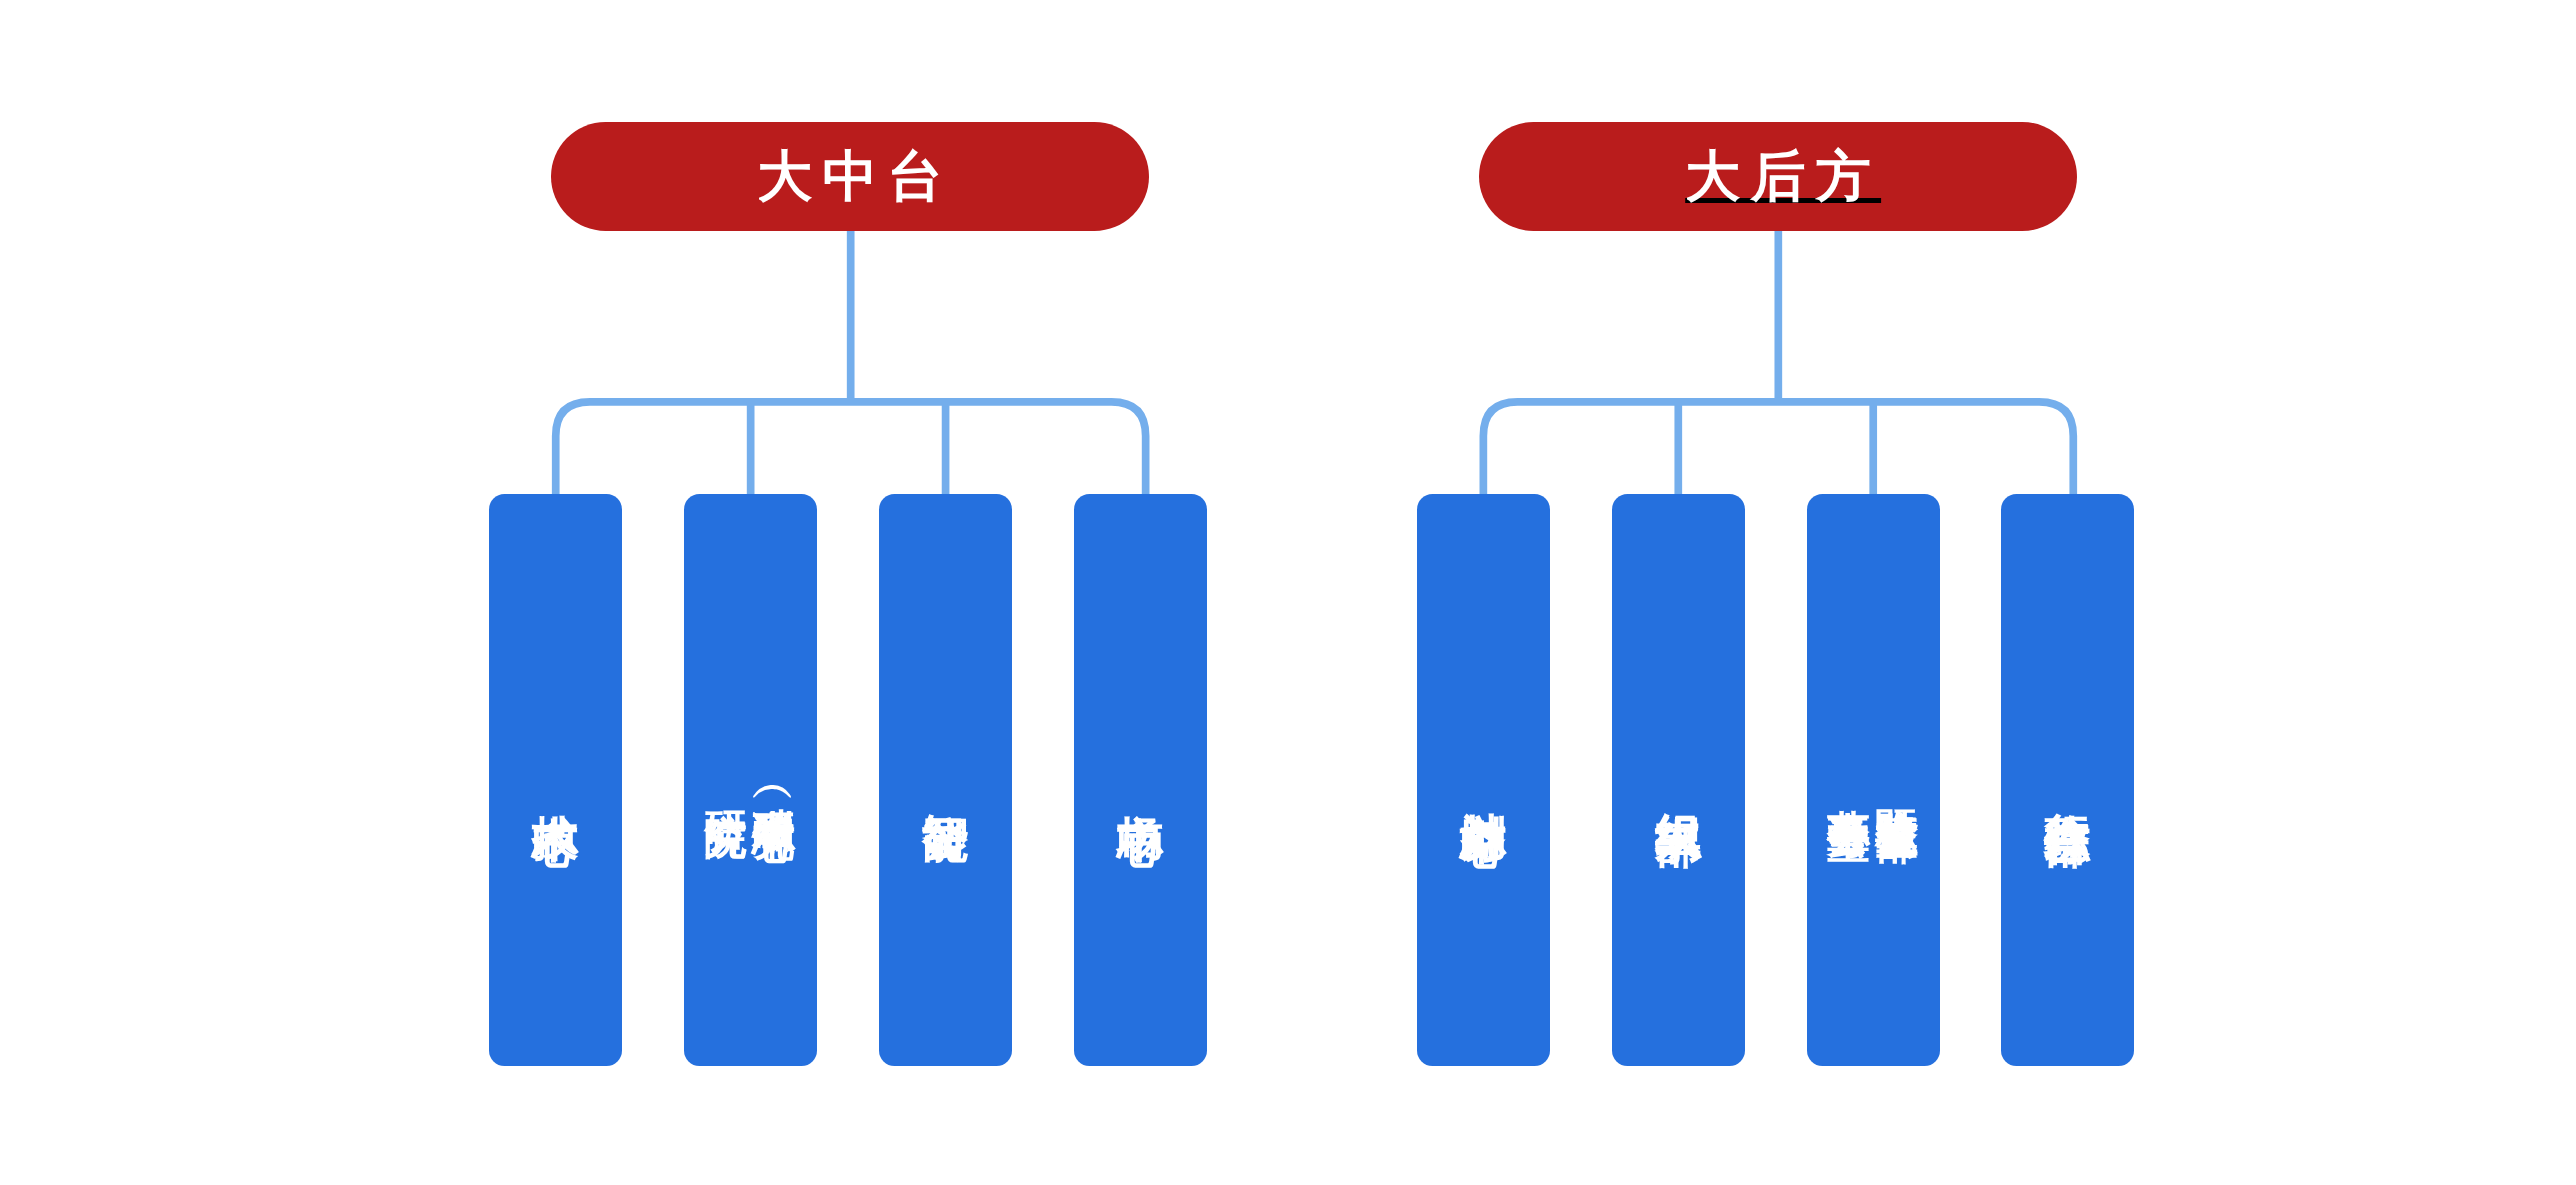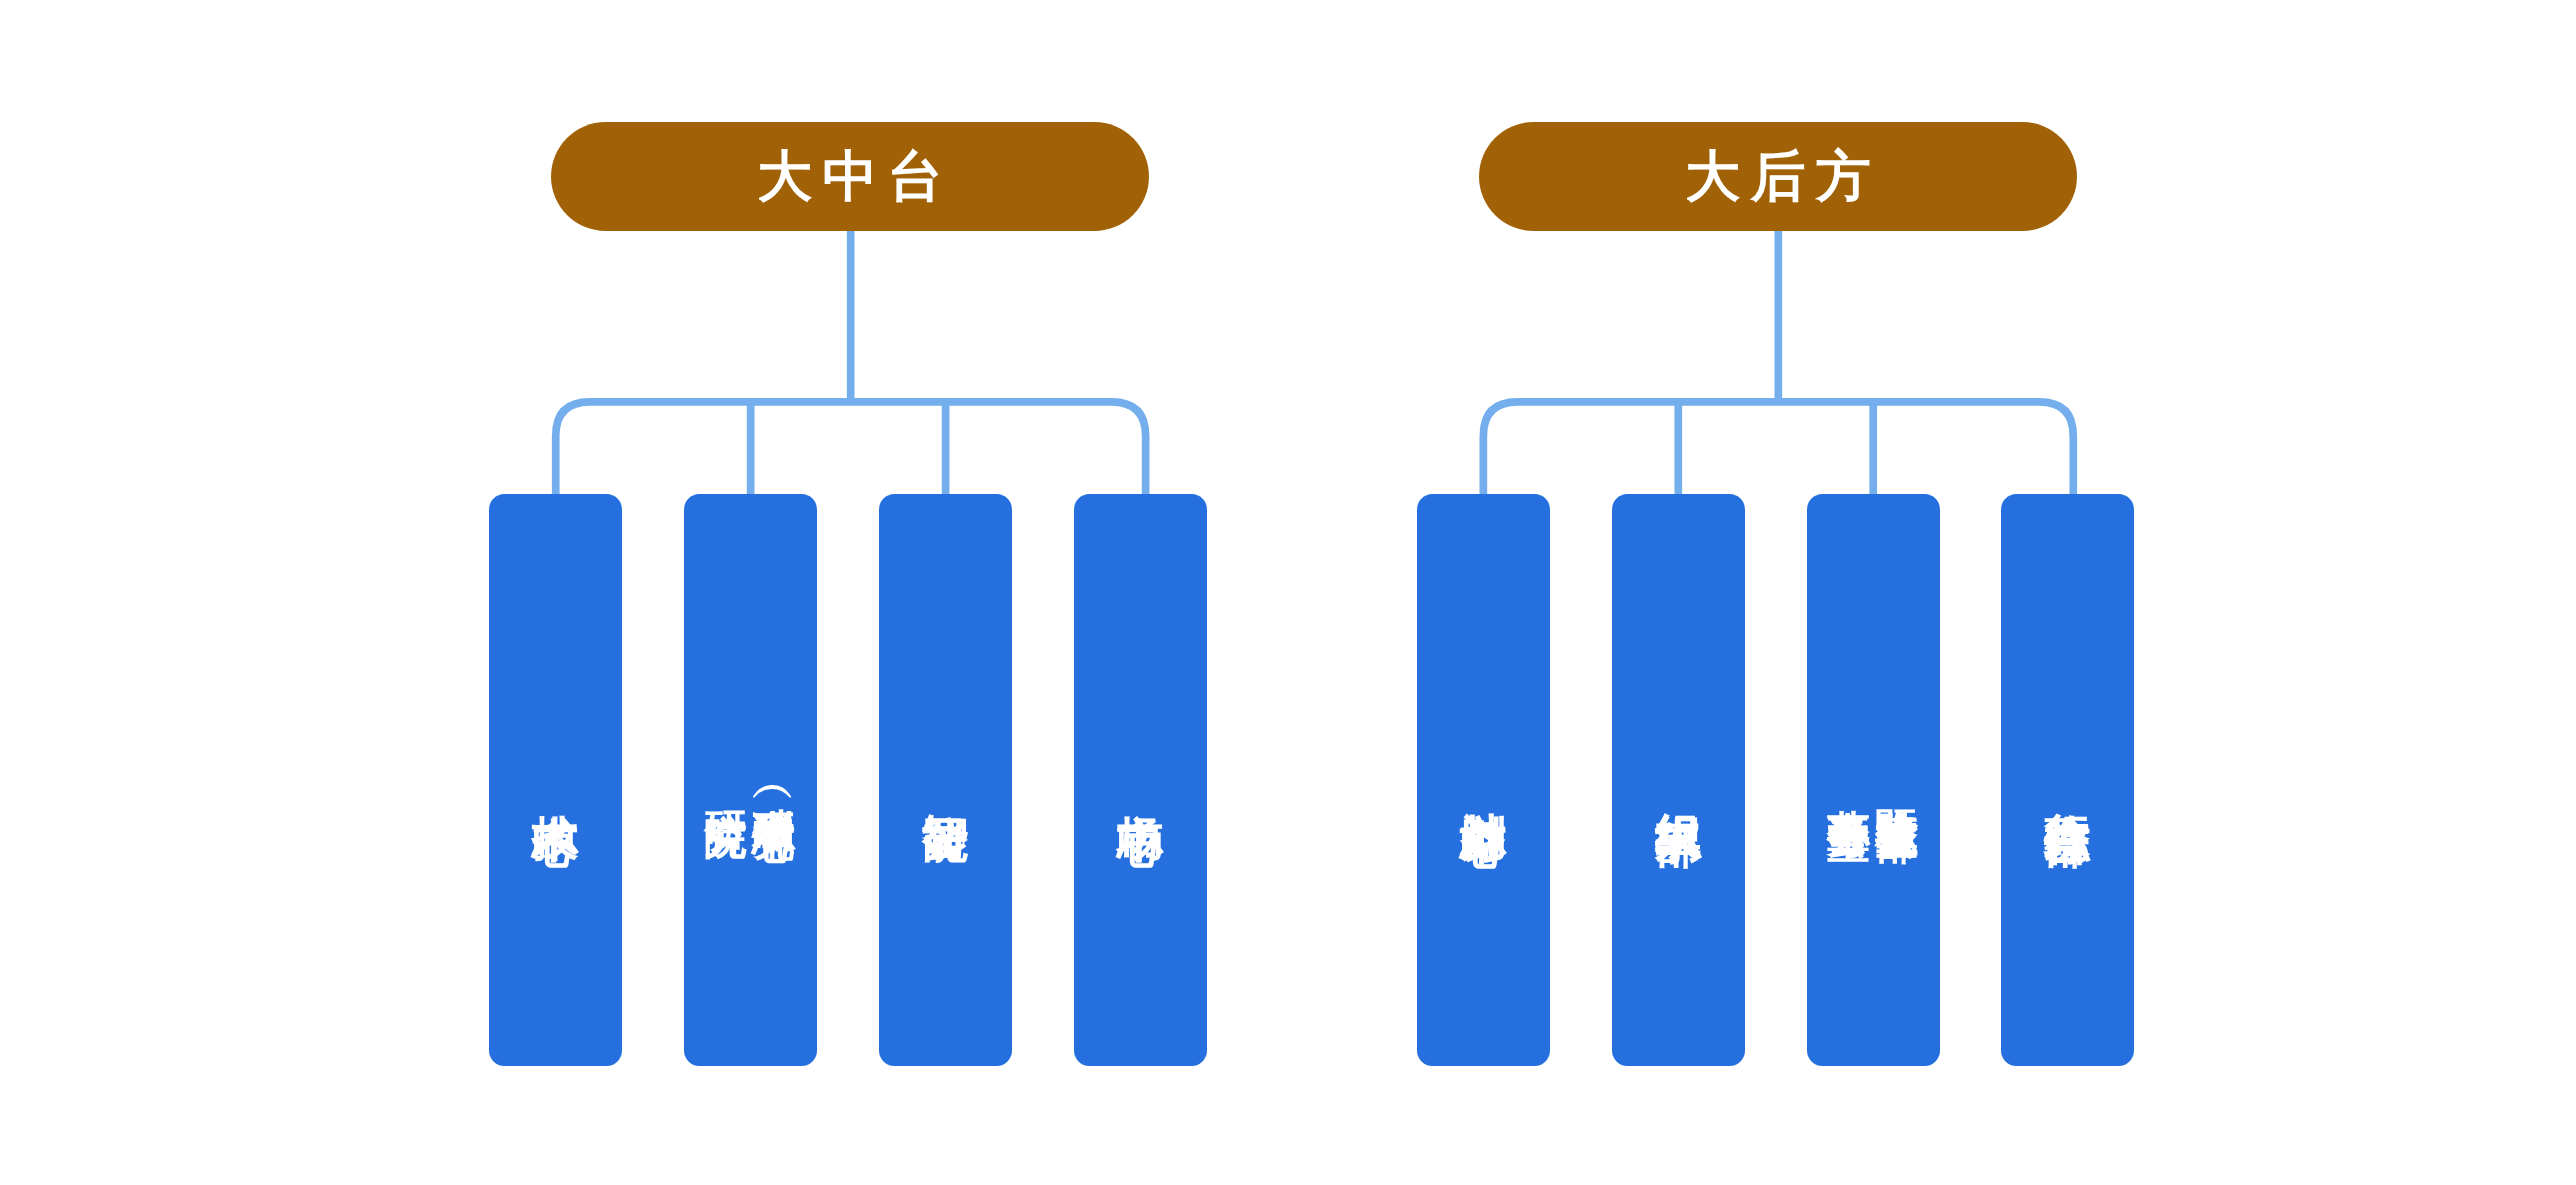--- a/index.html
+++ b/index.html
@@ -29,21 +29,21 @@
     height: 1186px;
     pointer-events: none;
   }
 
   
   .group-pill {
     position: absolute;
     display: flex;
     align-items: center;
     justify-content: center;
-    background: #a16207;
+    background: #b91c1c;
     border-radius: 60px;
     box-sizing: border-box;
   }
   .group-pill-label {
     color: #ffffff;
     font-size: 55px;
     font-weight: 700;
     letter-spacing: 10.3px;
     text-indent: 10.3px;
     line-height: 1;
@@ -128,21 +128,21 @@
   </div>
 
   <div class="unit-box single" style="left:879px; top:494px; width:133px; height:572px;">
     <span class="unit-col">智能公司</span>
   </div>
 
   <div class="unit-box single" style="left:1074px; top:494px; width:133px; height:572px;">
     <span class="unit-col">市场中心</span>
   </div>
 
-  <div class="group-pill" style="left:1479px; top:122px; width:598px; height:109px;">
+  <div class="group-pill" style="left:1479px; top:122px; width:598px; height:109px;text-decoration:underline;">
     <span class="group-pill-label">大后方</span>
   </div>
 
   <div class="unit-box single" style="left:1417px; top:494px; width:133px; height:572px;">
     <span class="unit-col">计划财务中心</span>
   </div>
 
   <div class="unit-box single" style="left:1612px; top:494px; width:133px; height:572px;">
     <span class="unit-col">组织人事部</span>
   </div>

